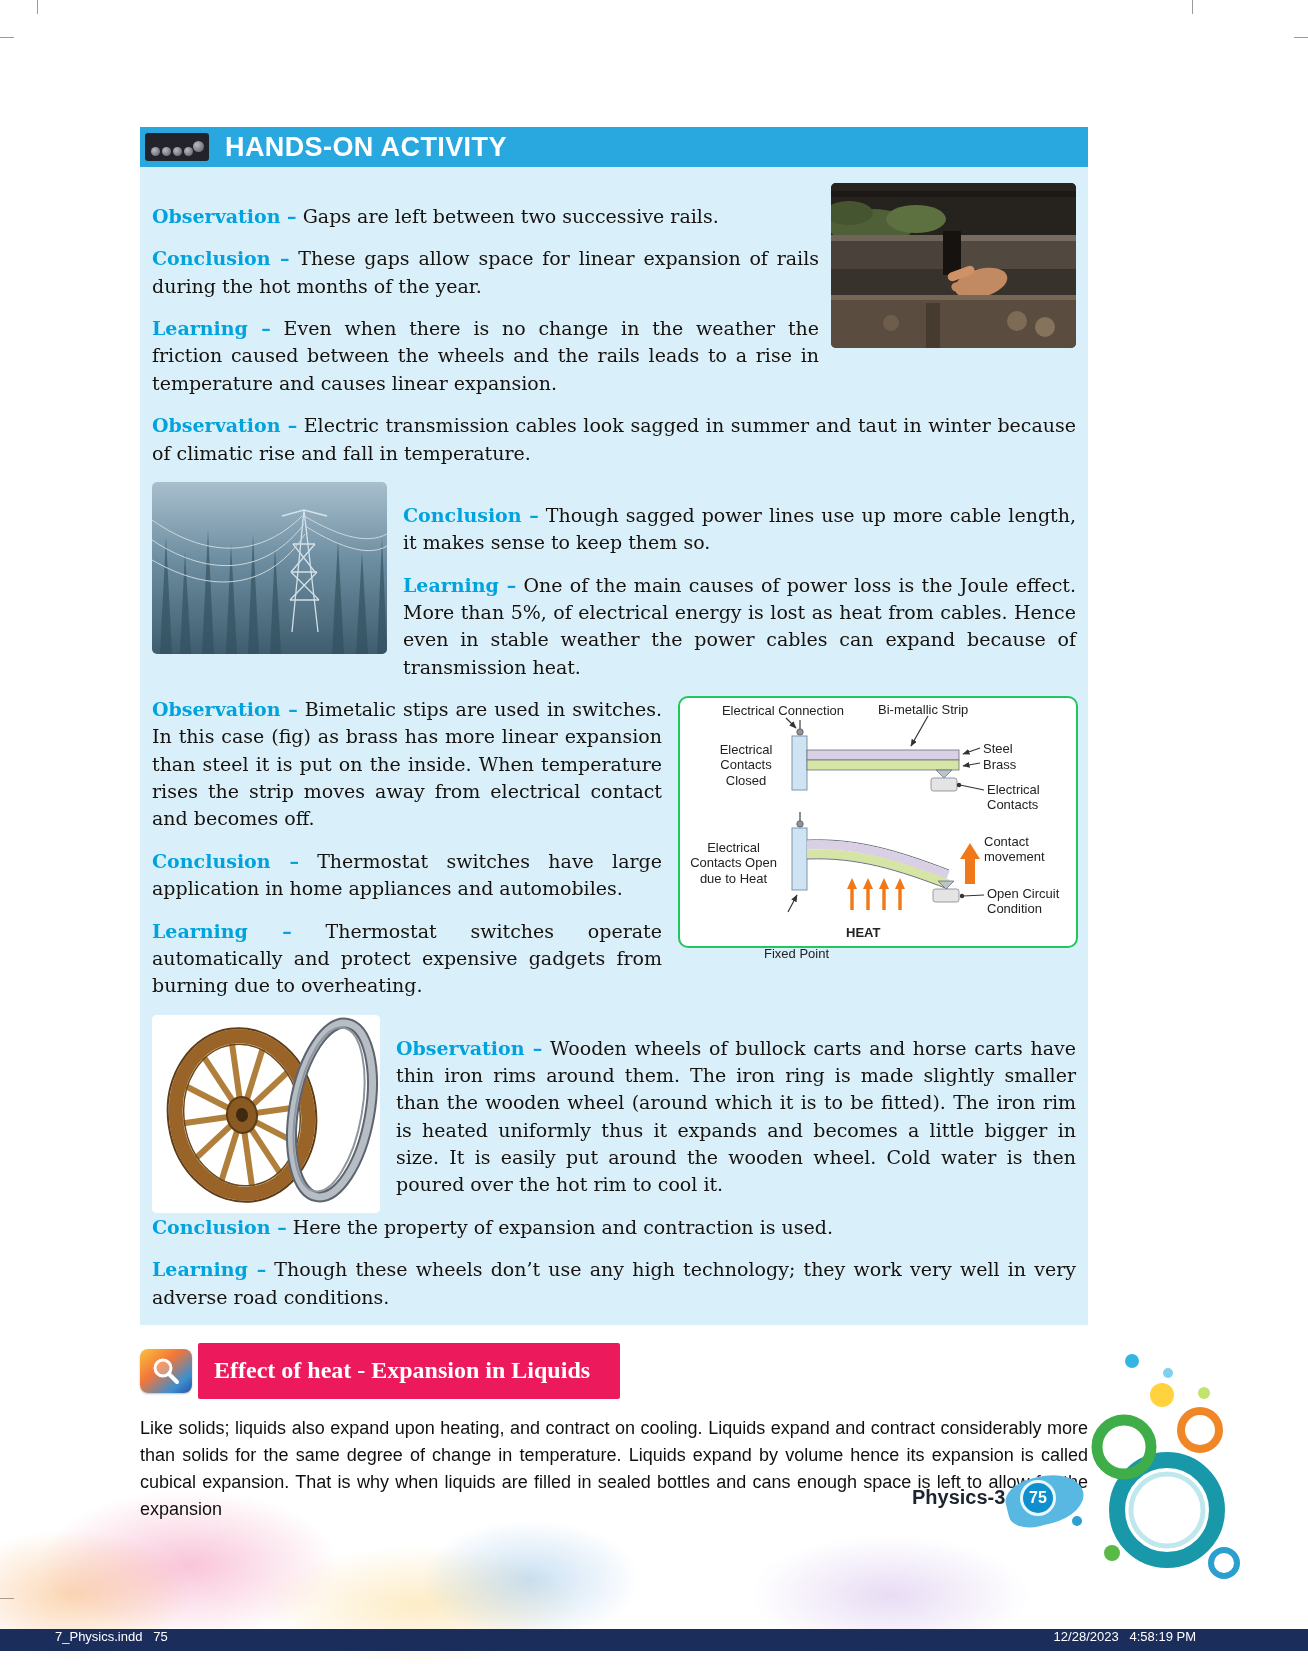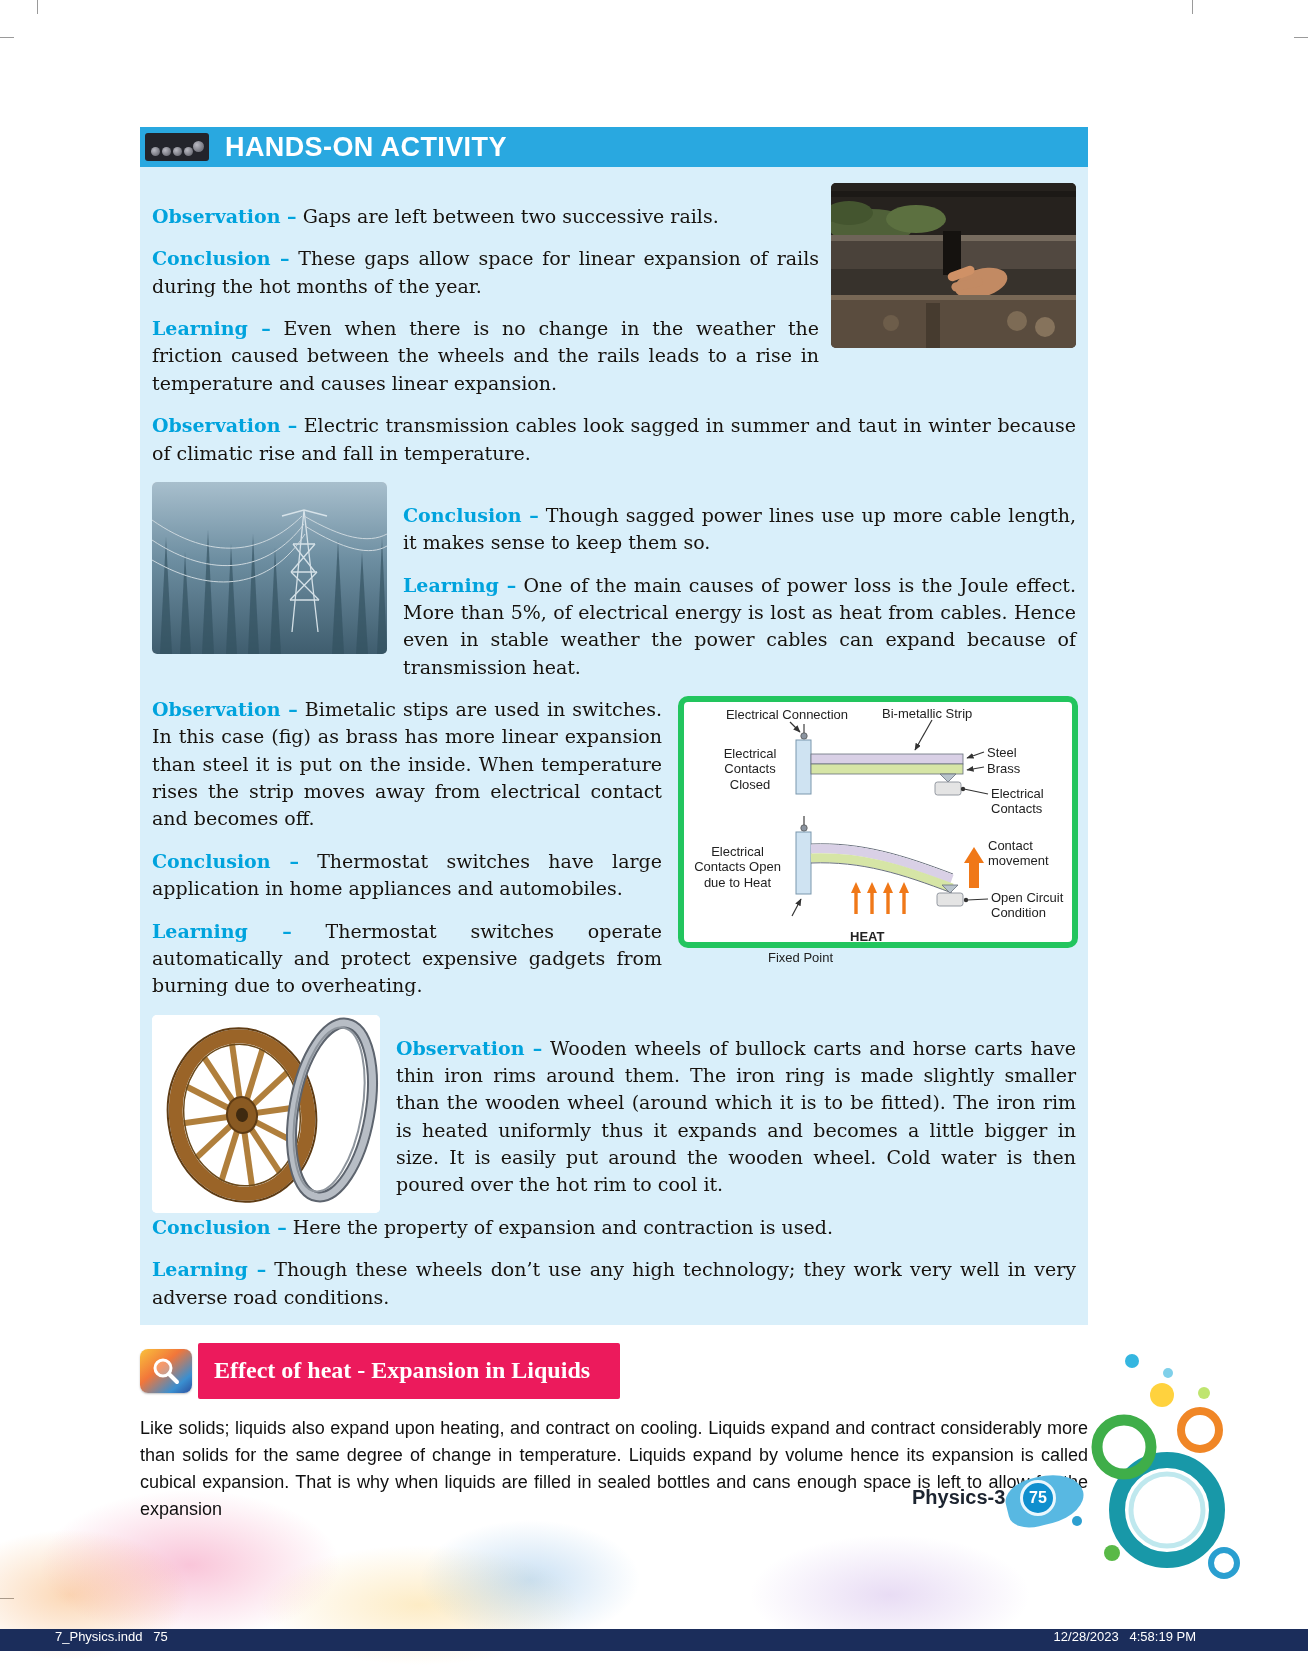--- a/index.html
+++ b/index.html
@@ -19,21 +19,21 @@
 
   .content { background:#d9effa; padding:16px 12px 10px 12px; }
   .entry { font-size:19px; line-height:1.44; text-align:justify; color:#17120d; margin-bottom:15px; }
   .lbl { color:#00a3dd; font-weight:bold; }
   .row { display:flex; align-items:flex-start; }
   .grow { flex:1 1 auto;margin-top:20px; }
   .img-box { background:#fff; border-radius:5px; overflow:hidden; flex:0 0 auto; }
   .mr12 { margin-right:12px; } .mr16 { margin-right:16px; }
 
   .diagram { position:relative; width:400px; height:252px; background:#ffffff;
-             border:6px solid #22c55e; border-radius:10px; flex:0 0 auto; }
+             border:2px solid #22c55e; border-radius:10px; flex:0 0 auto; }
   .dl { position:absolute; font-family:"Liberation Sans", sans-serif; font-size:13px;
         line-height:1.18; color:#222; }
 
   .banner-row { display:flex; align-items:center; margin-top:18px; }
   .banner-icon { width:52px; height:44px; border-radius:8px;
                  background:linear-gradient(140deg,#f9c23c,#f2763a 40%,#3a8fd0 78%,#2b4f9e);
                  display:flex; align-items:center; justify-content:center; margin-right:6px; flex:0 0 auto;
                  box-shadow:0 1px 2px rgba(0,0,0,0.25); }
   .banner { background:#ec1a5c; color:#fff; height:56px; display:flex; align-items:center;
             padding:0 30px 0 16px; font-family:"Liberation Serif", serif; font-weight:bold;

